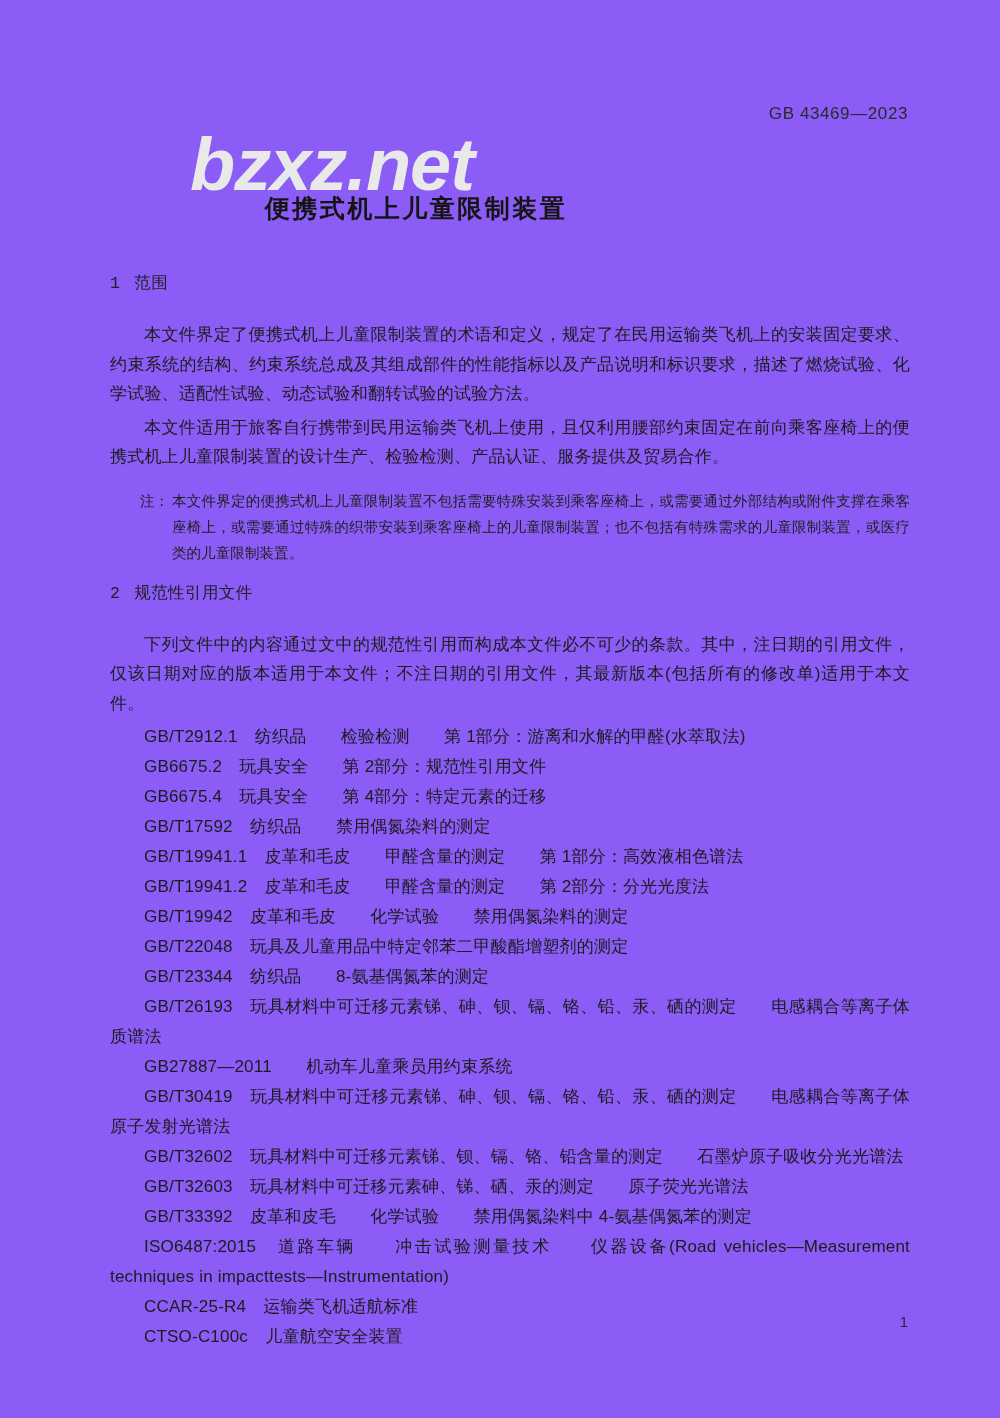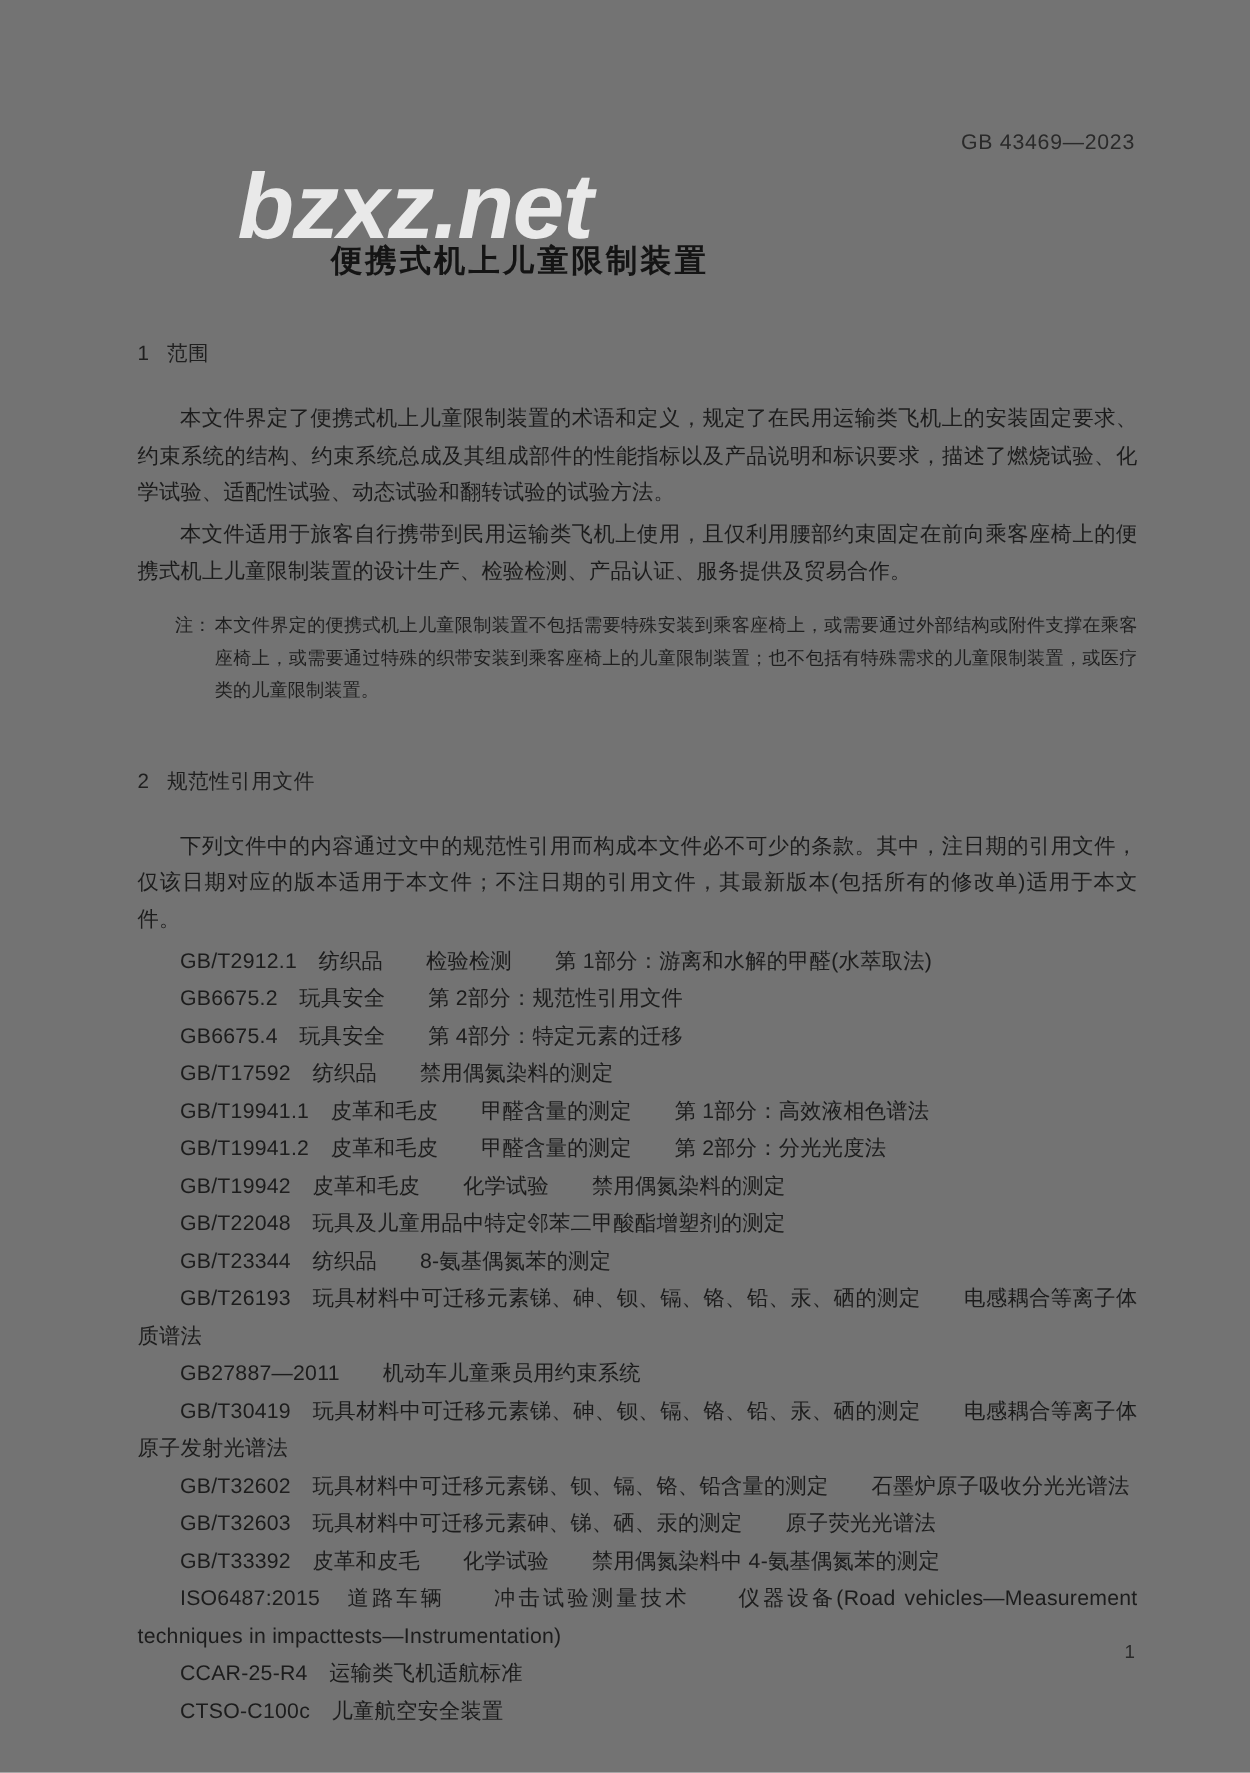--- a/index.html
+++ b/index.html
@@ -12,21 +12,21 @@
     height: 1418px;
     position: relative;
     font-family: "Liberation Sans", "DejaVu Sans", sans-serif;
     color: #1c1c1c;
     overflow: hidden;
   }
 
   .page {
     position: absolute;
     inset: 0;
-    background: #737373;
+    background: #8b5cf6;
     padding-left: 48px;
   }
 
   
   .doc-header {
     position: absolute;
     top: 104px;
     right: 92px;
     font-size: 17px;
     letter-spacing: 0.6px;
@@ -70,24 +70,25 @@
     top: 272px;
     width: 800px;
     z-index: 2;
   }
 
   .sec-head {
     font-size: 16.5px;
     color: #1f1f1f;
     margin: 0 0 26px 0;
     letter-spacing: 0.4px;
+    font-family: Liberation Mono, monospace;
   }
   .sec-head .num { margin-right: 14px; }
 
-  .sec-head.sec2 { margin-top: 48px; }
+  .sec-head.sec2 { margin-top: 16px; }
 
   p.para {
     margin: 0 0 4px 0;
     font-size: 17px;
     line-height: 29.5px;
     text-align: justify;
     text-justify: inter-ideograph;
     letter-spacing: 0.2px;
     text-indent: 2em;
   }

